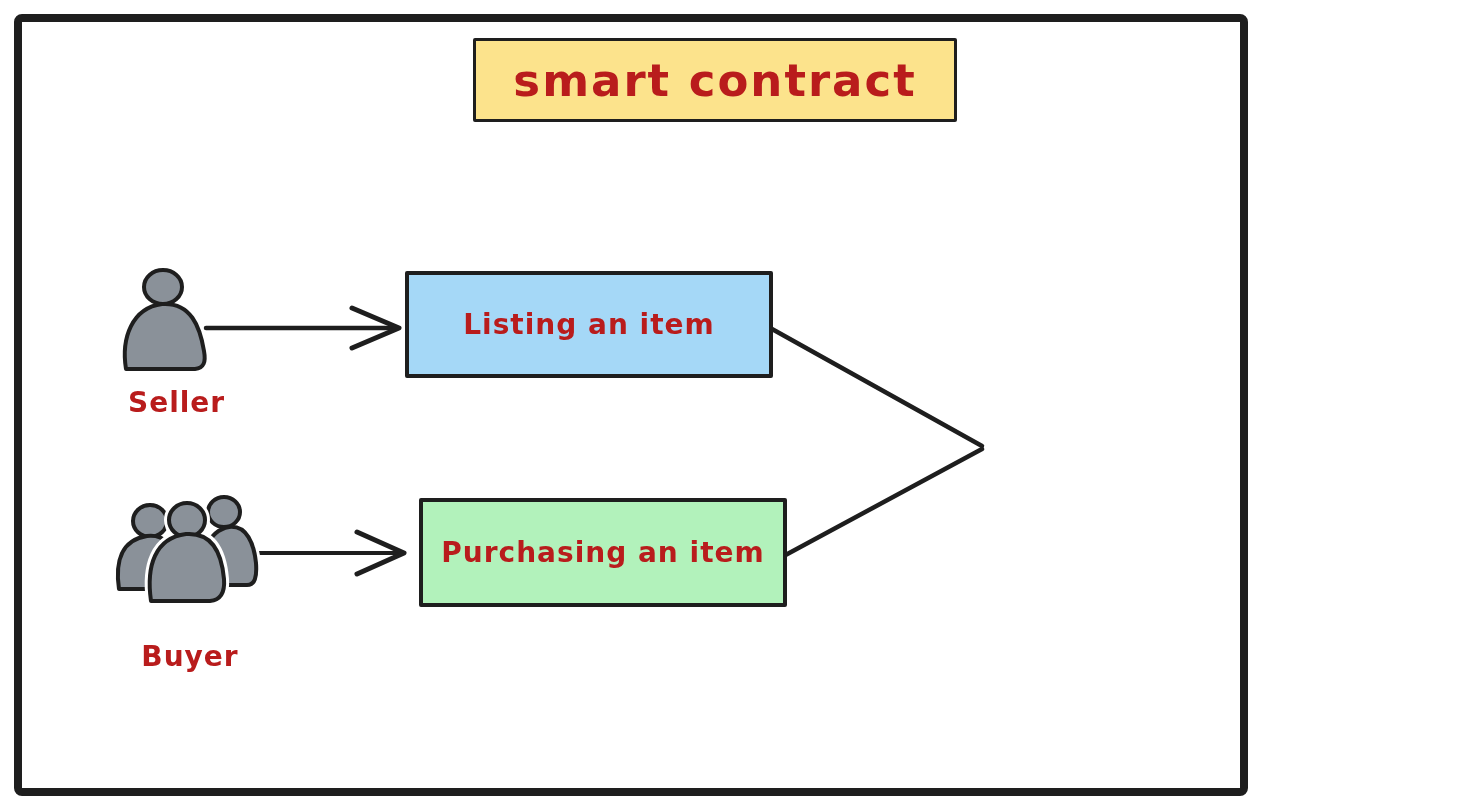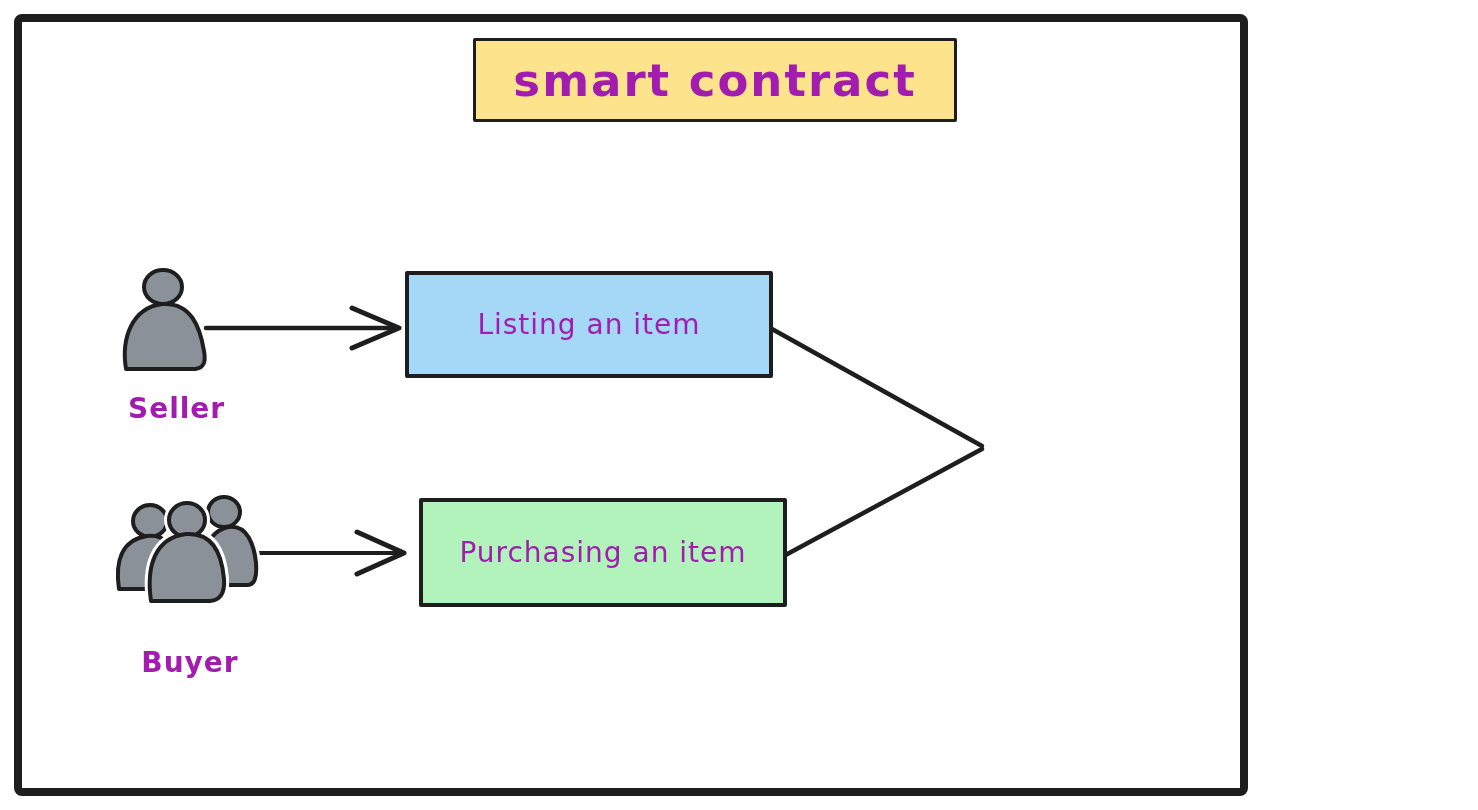--- a/index.html
+++ b/index.html
@@ -2,21 +2,21 @@
 <html><head>
 <meta charset="utf-8">
 <style>
   html, body { margin: 0; padding: 0; background: #ffffff; }
   .canvas {
     position: relative;
     width: 1262px;
     height: 810px;
     background: #ffffff;
     font-family: "DejaVu Sans", "Liberation Sans", sans-serif;
-    color: #a21caf;
+    color: #b91c1c;
     overflow: hidden;
   }
   .frame {
     position: absolute;
     inset: 14px;
     border: 8px solid #1e1e1e;
     border-radius: 8px;
     pointer-events: none;
   }
   svg.scene {
@@ -33,32 +33,31 @@
     box-sizing: border-box;
   }
   .title-box {
     left: 473px; top: 38px;
     width: 484px; height: 84px;
     border-width: 3px;
     font-size: 45px;
     font-weight: bold;
     letter-spacing: 2px;
   }
-  .node { font-size: 28px; font-weight: normal; letter-spacing: 1px; }
+  .node { font-size: 28px; font-weight: bold; letter-spacing: 1px; }
   .node-listing      { left: 405px; top: 271px; width: 368px; height: 107px; }
   .node-purchasing   { left: 413px; top: 498px; width: 368px; height: 109px; margin-left: 6px; }
   .node-transferring { left: 982px; top: 389px; width: 366px; height: 107px; }
   .multiline { white-space: pre-line; text-align: left; line-height: 1.32; }
   .actor-label {
     position: absolute;
     font-size: 28px;
     font-weight: bold;
     text-align: center;
     letter-spacing: 1px;
-    margin-top: 6px;
   }
   .seller-label { left: 128px; top: 386px; width: 96px; }
   .buyer-label  { left: 136px; top: 640px; width: 108px; }
 </style>
 </head>
 <body>
 
 <div class="canvas">
 
   <svg class="scene" width="1478" height="810" viewBox="0 0 1478 810">

